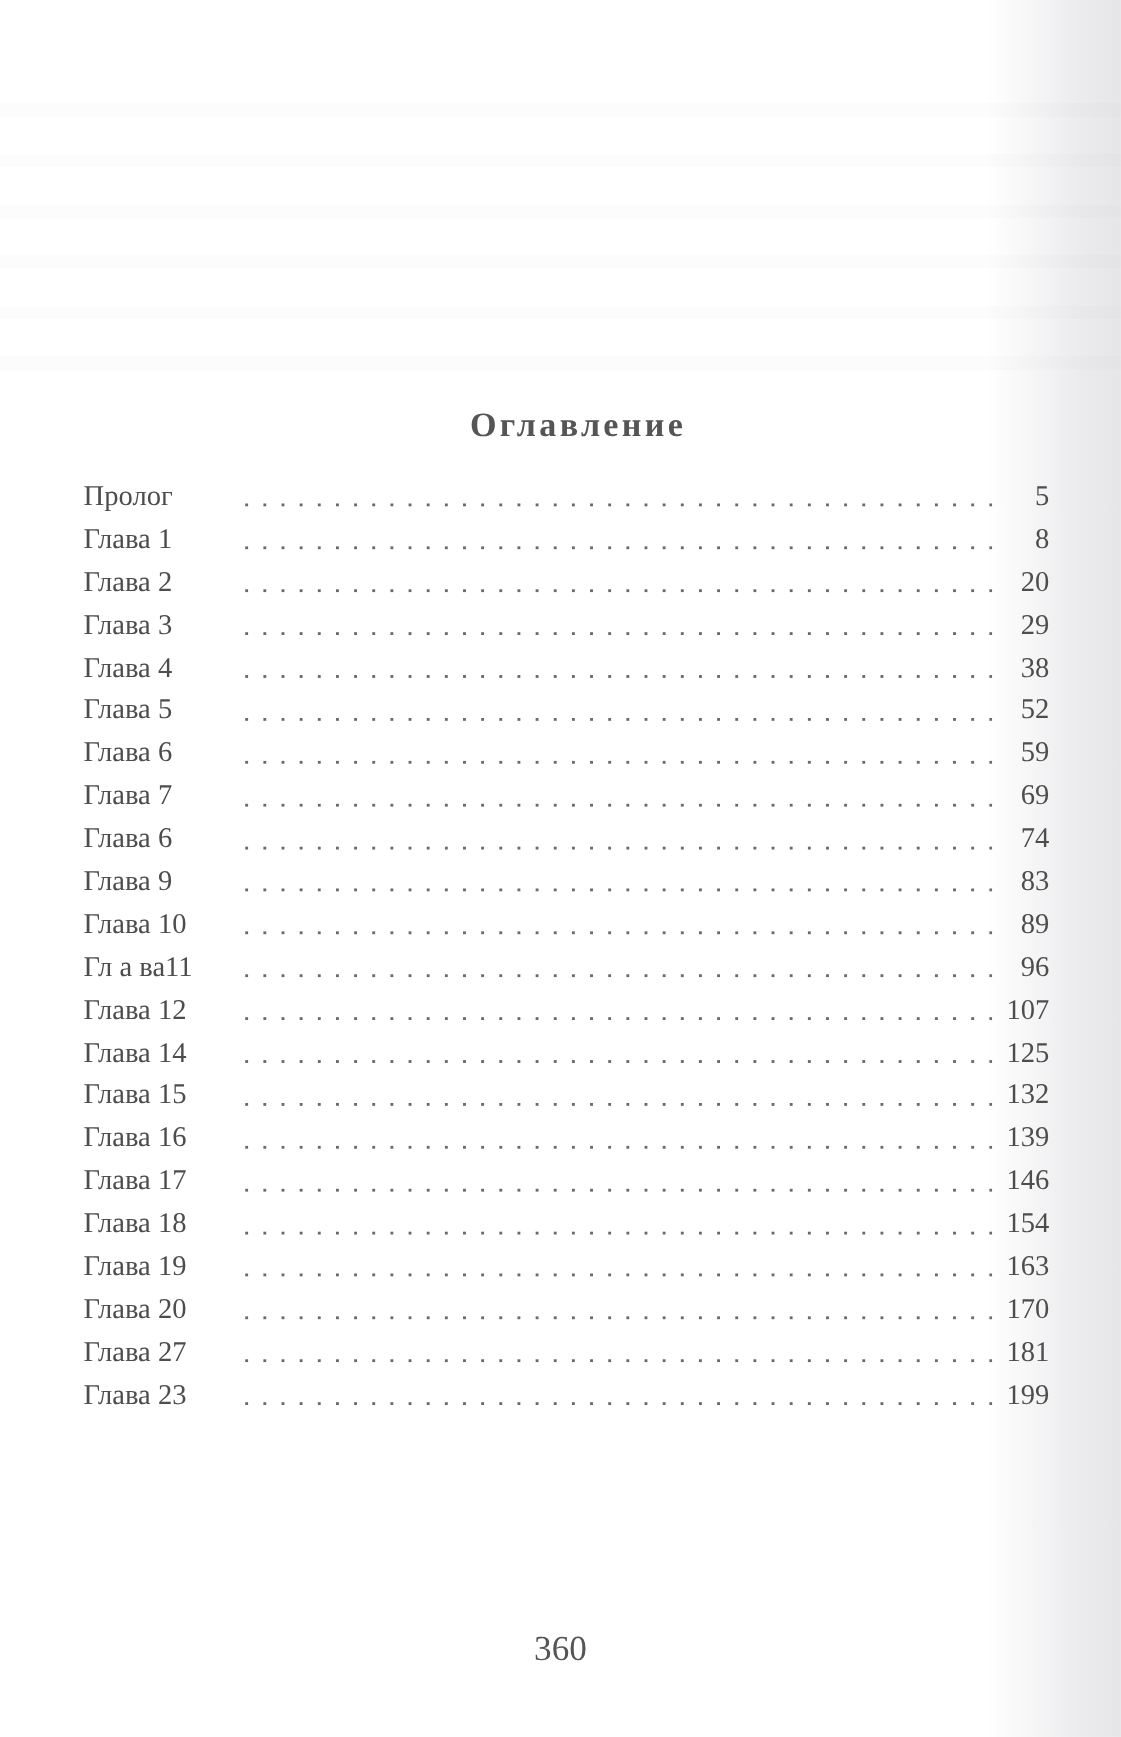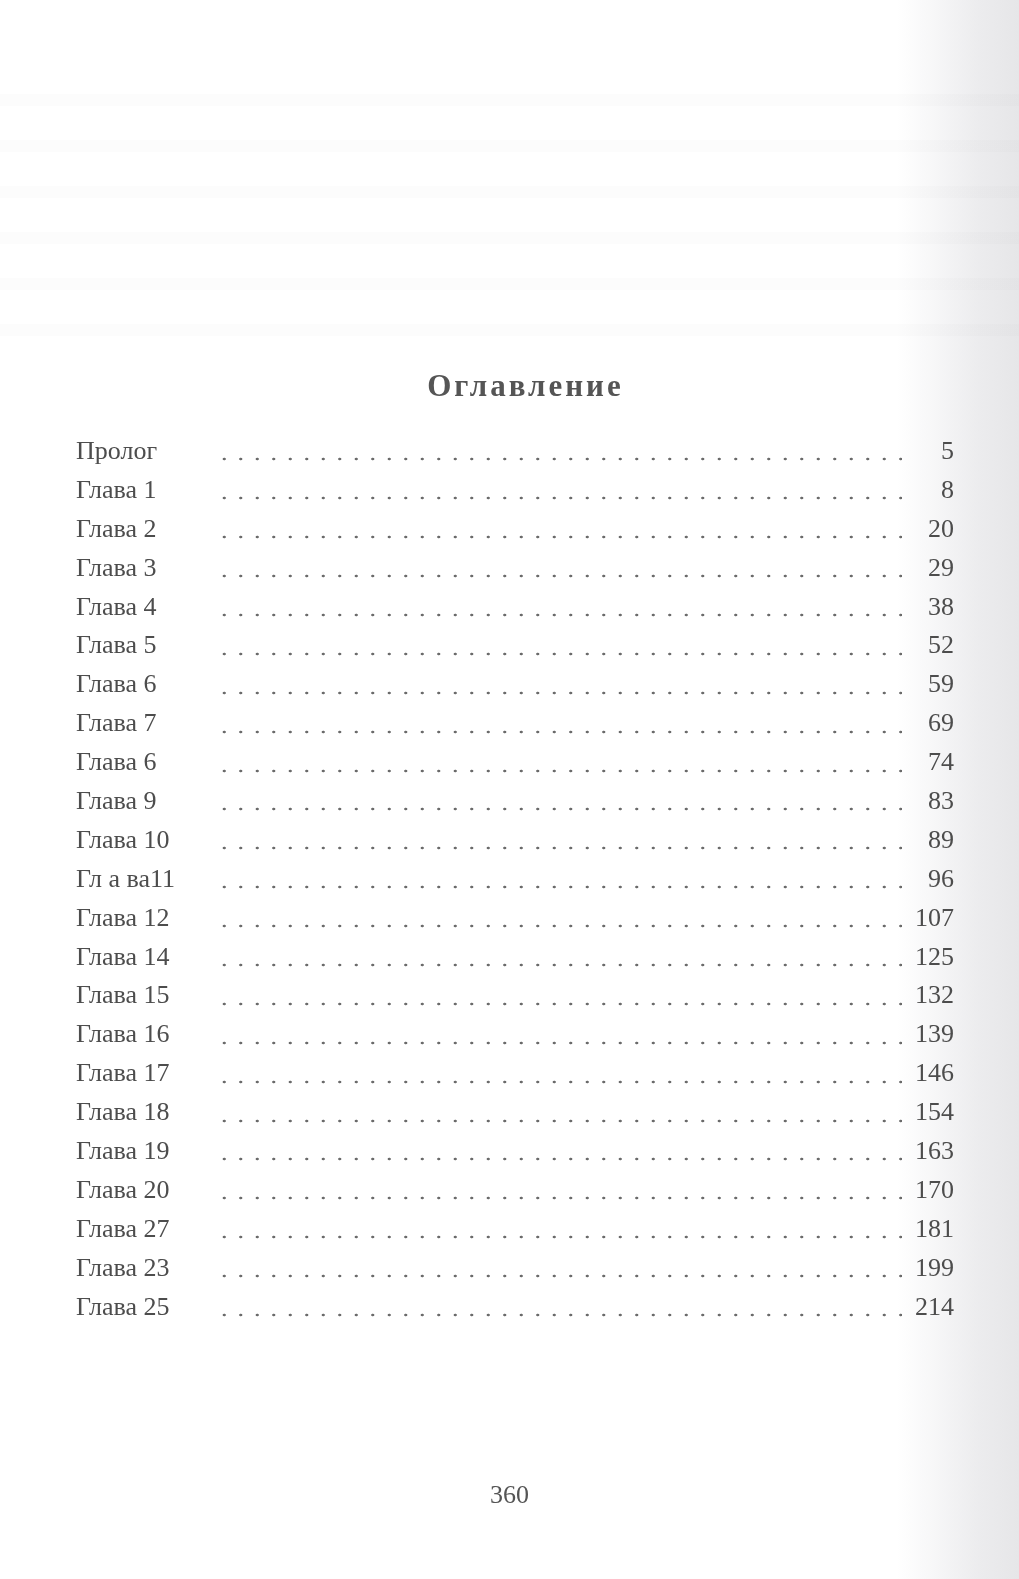--- a/index.html
+++ b/index.html
@@ -79,21 +79,21 @@
       text-align: right;
       min-width: 40px;
       margin-right: 2px;
     }
     .page-number {
       position: absolute;
       top: 1480px;
       left: 0;
       width: 1019px;
       text-align: center;
-      font-size: 26px;
+      font-size: 32px;
       color: #555;
     }
   </style>
 </head>
 <body>
 
 <div class="page">
   <div class="bleed"></div>
 
   <h1 class="toc-title">Оглавление</h1>
@@ -202,21 +202,16 @@
     <li class="toc-row">
         <span class="toc-label">Глава 27</span>
         <span class="toc-dots"></span>
         <span class="toc-page">181</span>
       </li>
     <li class="toc-row">
         <span class="toc-label">Глава 23</span>
         <span class="toc-dots"></span>
         <span class="toc-page">199</span>
       </li>
-    <li class="toc-row">
-        <span class="toc-label">Глава 25</span>
-        <span class="toc-dots"></span>
-        <span class="toc-page">214</span>
-      </li>
   </ul>
 
   <div class="page-number">360</div>
 </div>
 
 </body></html>

